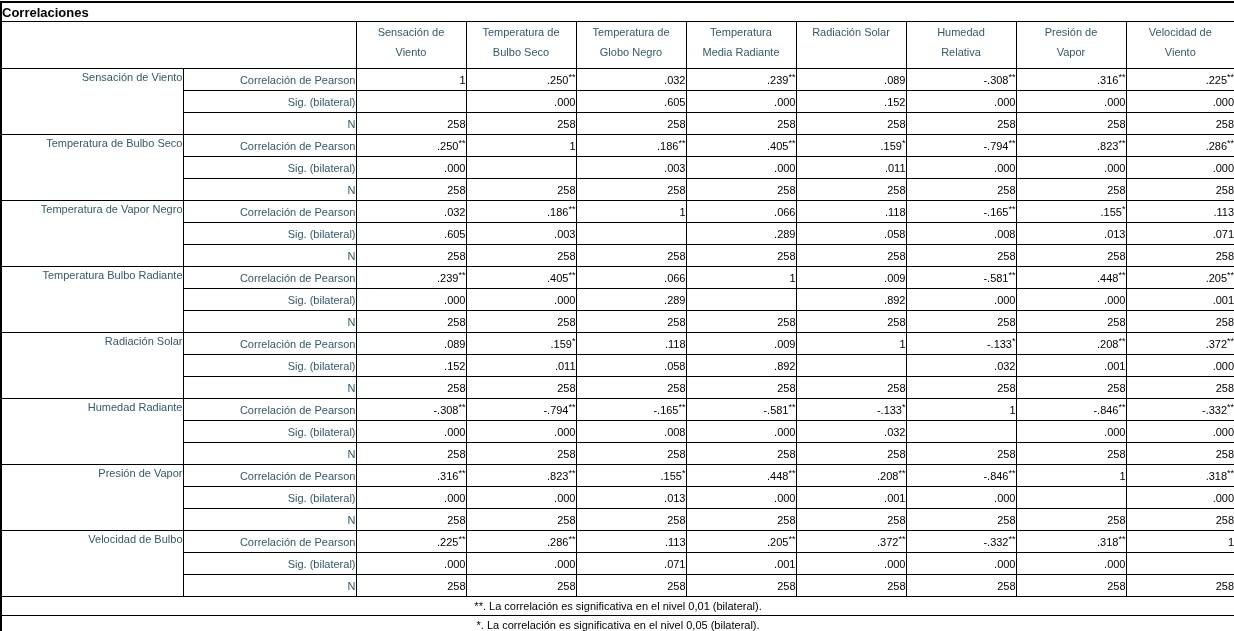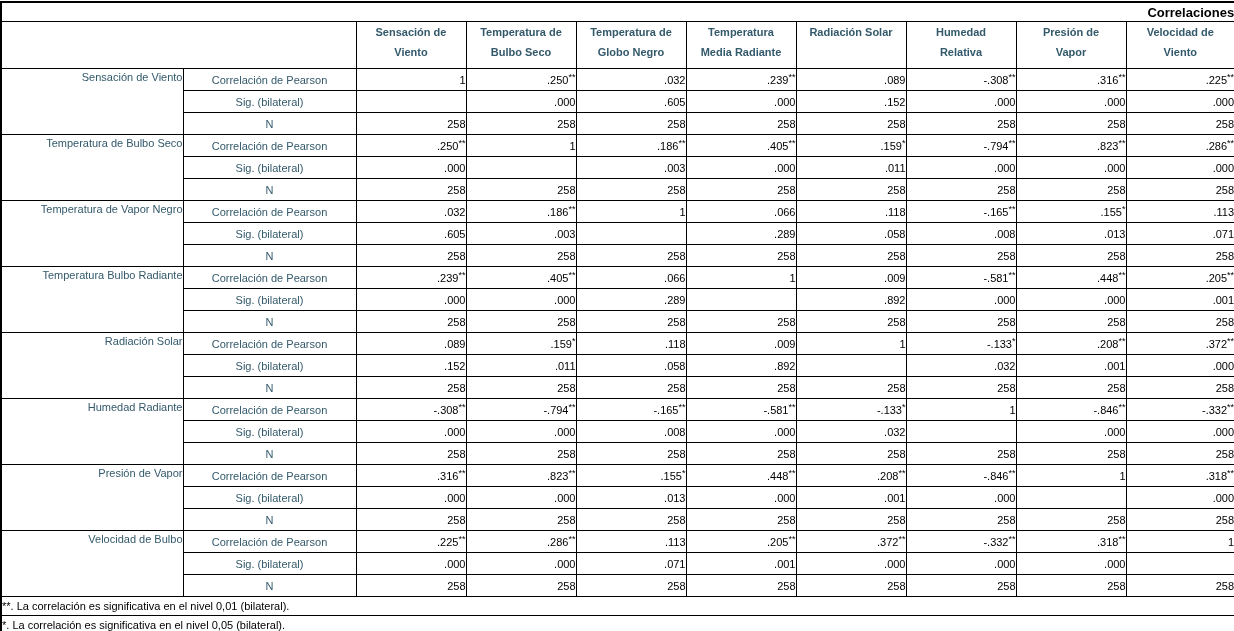--- a/index.html
+++ b/index.html
@@ -24,68 +24,68 @@
   }
   table.spss td, table.spss th {
     border: 1px solid #000000;
     padding: 0;
     overflow: hidden;
     background: #ffffff;
   }
   td.title-cell {
     font-size: 13px;
     font-weight: bold;
-    text-align: right;
+    text-align: left;
     color: #000000;
     height: 18px;
     vertical-align: middle;
   }
   th.col-head {
-    font-weight: bold;
+    font-weight: normal;
     color: #33596b;
     text-align: center;
     vertical-align: top;
     height: 46px;
     padding: 4px 6px 2px 6px;
     line-height: 20px;
     margin-left: 42px;
   }
   td.corner {
     background: #ffffff;
   }
   td.var-label {
     color: #33596b;
     text-align: right;
     vertical-align: top;
     padding: 3px 4px 0 7px;
     line-height: 16px;
   }
   td.stat-label {
     color: #33596b;
-    text-align: center;
+    text-align: right;
     vertical-align: middle;
     padding: 0 4px 0 7px;
     height: 21px;
   }
   td.num {
     color: #000000;
     text-align: right;
     vertical-align: middle;
     padding: 0 9px 0 2px;
     height: 21px;
   }
   .sup {
     font-size: 9px;
     position: relative;
     top: -4px;
     letter-spacing: 0;
   }
   td.footnote {
     color: #000000;
-    text-align: left;
+    text-align: center;
     vertical-align: middle;
     padding: 0 4px 0 6px;
     height: 18px;
   }
 </style>
 </head>
 <body>
 
 <div class="wrap">
   <table class="spss">

